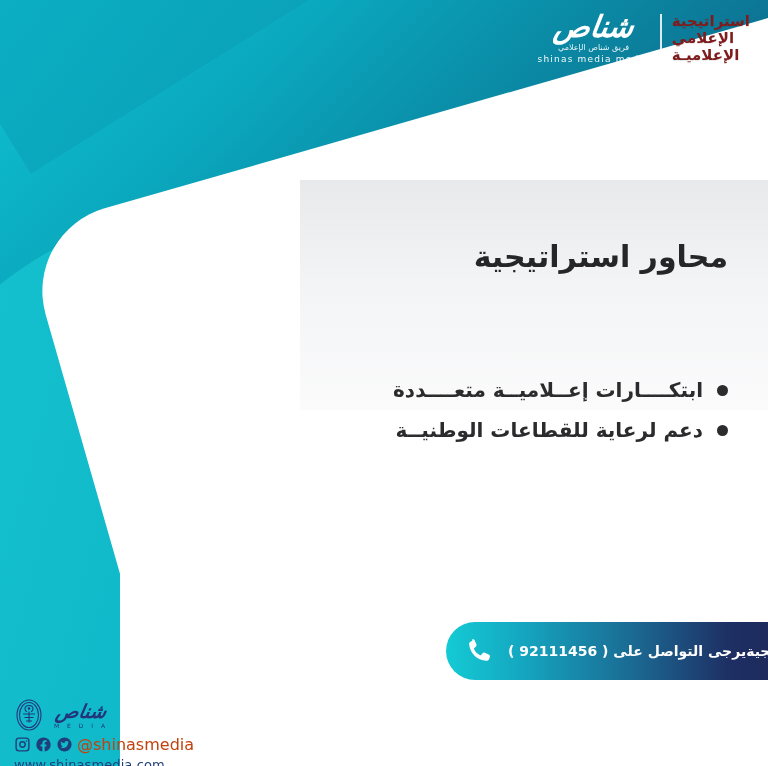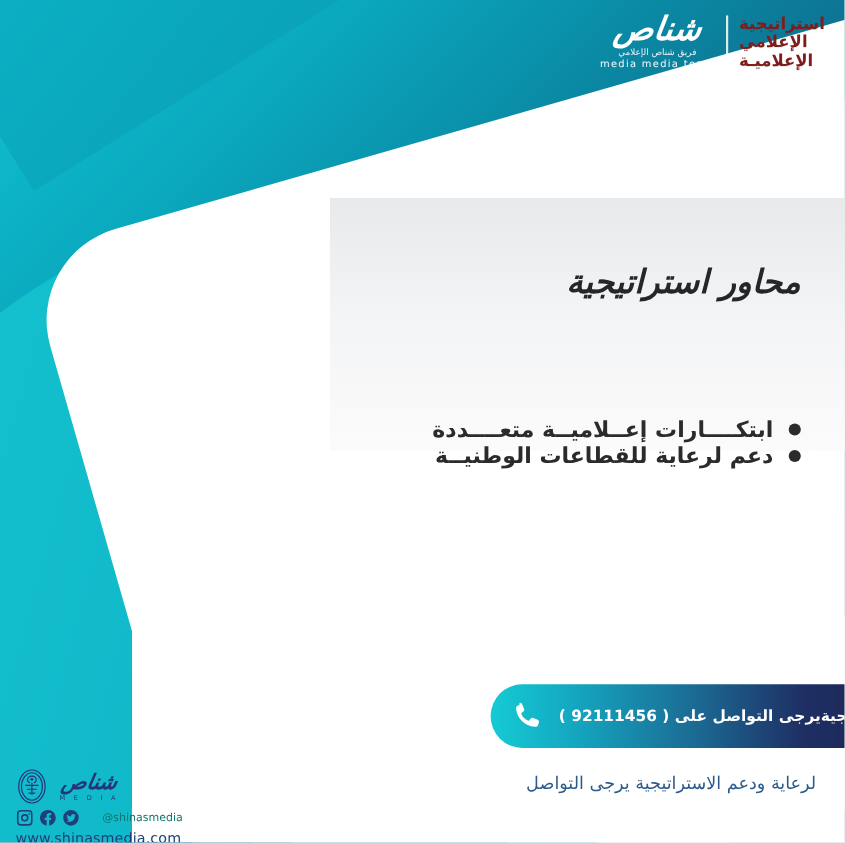--- a/index.html
+++ b/index.html
@@ -118,28 +118,28 @@
 
   
   .headline{
     position:absolute;
     right:40px;top:236px;
     direction:rtl;text-align:right;
     color:#262628;
     font-size:30px;font-weight:bold;line-height:1.42;
     letter-spacing:-.2px;
   }
-  .headline div{white-space:nowrap;font-style:italic;}
+  .headline div{white-space:nowrap;}
 
   
   .bullets{
     position:absolute;
     right:40px;top:378px;
     direction:rtl;
-    display:flex;flex-direction:column;
+    display:flex;flex-direction:column;gap:16px;
   }
   .bullet-row{
     display:flex;align-items:center;justify-content:flex-start;gap:14px;
   }
   .bullet-dot{
     flex:0 0 auto;
     width:11px;height:11px;border-radius:50%;
     background:#2b2b2d;
   }
   .bullet-text{
@@ -208,21 +208,21 @@
     transform:skewX(-10deg);
   }
   .shinas-script .sc-en{
     font-size:6px;color:#22357a;letter-spacing:3px;margin-top:2px;
   }
   .social-row{
     display:flex;align-items:center;gap:4px;
   }
   .social-row svg{width:17px;height:17px;display:block;}
   .social-handle{
-    font-size:10px;color:#0f766e;margin-left:16px;
+    font-size:16px;color:#c2410c;margin-left:0;
   }
   .site-url{
     font-size:13px;color:#1f3f7a;letter-spacing:.1px;
   }
 </style>
 </head>
 <body>
 
 <div class="poster">
 
@@ -239,21 +239,21 @@
   <div class="header-logo">
     <div class="logo-words">
       <span>استراتيجية</span>
       <span>الإعلامي</span>
       <span>الإعلاميـة</span>
     </div>
     <div class="logo-divider"></div>
     <div class="logo-mark">
       <div class="logo-script">شناص</div>
       <div class="logo-sub-ar">فريق شناص الإعلامي</div>
-      <div class="logo-sub-en">media media team</div>
+      <div class="logo-sub-en">shinas media media</div>
     </div>
   </div>
 
   <div class="headline">
     <div>محاور استراتيجية</div>
   </div>
 
   <div class="bullets">
     <div class="bullet-row">
       <span class="bullet-dot"></span>
@@ -271,21 +271,20 @@
         <path d="M6.6 2.6c.8-.3 1.7.1 2 .9l1.3 3.1c.3.7.1 1.5-.5 2l-1.2 1c-.2.2-.3.5-.2.8.9 2.2 2.7 4 4.9 4.9.3.1.6 0 .8-.2l1-1.2c.5-.6 1.3-.8 2-.5l3.1 1.3c.8.3 1.2 1.2.9 2l-.6 1.7c-.3.9-1.2 1.5-2.2 1.4C10.2 19.1 4.9 13.8 4.1 6.5c-.1-1 .5-1.9 1.4-2.2l1.1-.4z"></path>
       </svg>
     </span>
     <span class="cta-lines">
       <span>للتطوع في تنفيذ الاستراتيجية</span>
       <span>يرجى التواصل على ( 92111456 )</span>
     </span>
   </div>
 
   <div class="bottom-note">
-    <div>لرعاية ودعم الاستراتيجية يرجى التواصل</div>
   </div>
 
   <div class="footer-left">
     <div class="footer-logos">
       <span>
         <svg class="emblem" viewBox="0 0 30 34" fill="none" stroke="#22357a" stroke-width="1.1">
           <ellipse cx="15" cy="17" rx="12" ry="15"></ellipse>
           <ellipse cx="15" cy="17" rx="9.5" ry="12.5"></ellipse>
           <path d="M15 7.5c-2.4 0-4 1.6-4 3.4 0 1.4 1 2.3 2 2.8M15 7.5c2.4 0 4 1.6 4 3.4 0 1.4-1 2.3-2 2.8"></path>
           <path d="M9 16h12M10.5 19.5h9M12 23h6"></path>

